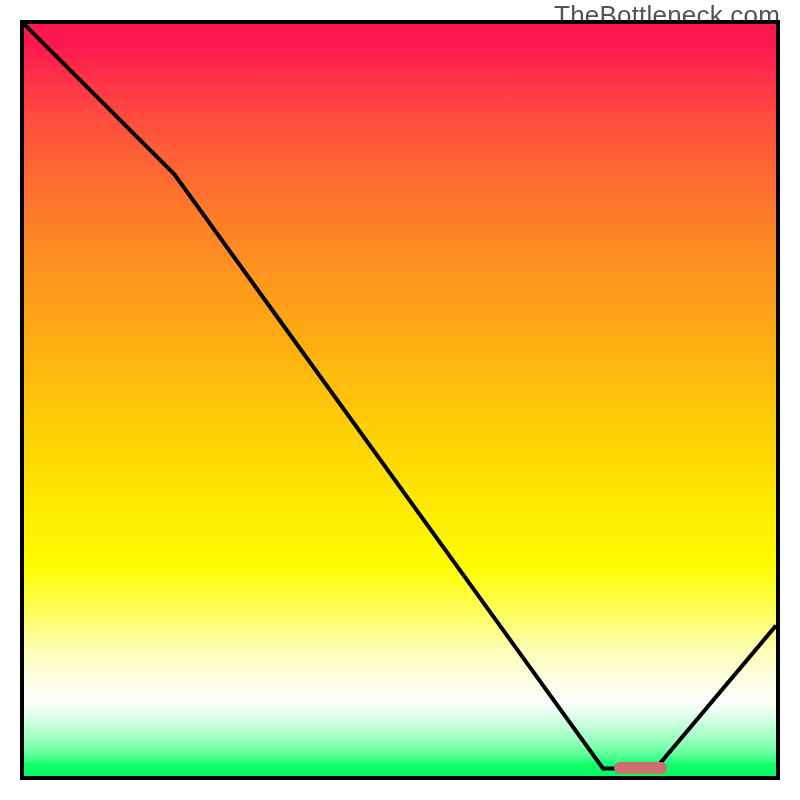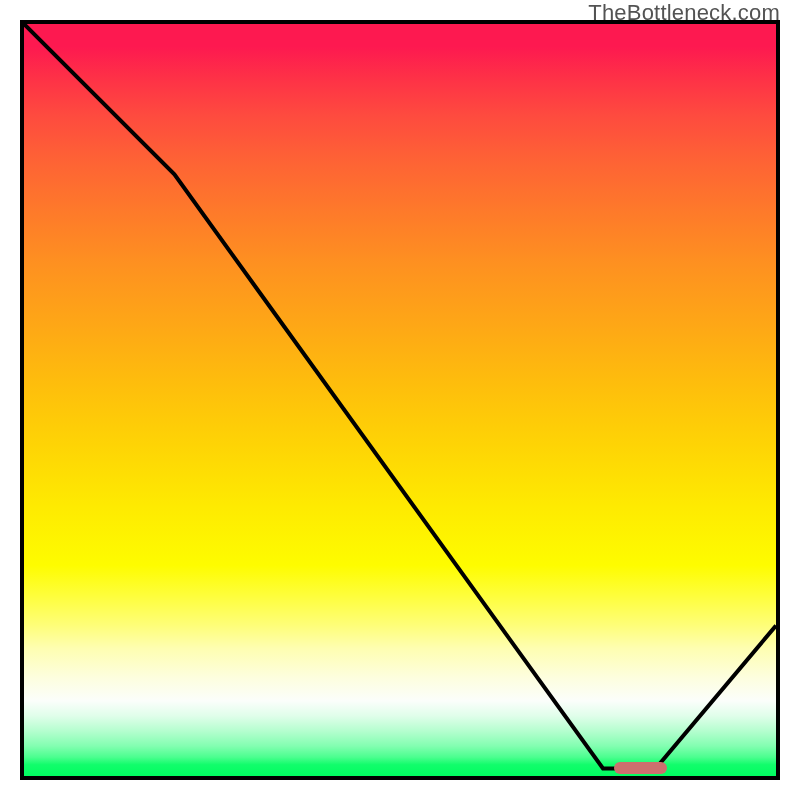--- a/index.html
+++ b/index.html
@@ -50,21 +50,21 @@
       #83feb1 96%,
       #4bfe8f 97.5%,
       #11fd6b 98.5%,
       #00fd60 100%
     );
   }
   .attribution {
     position: absolute;
     top: 0px;
     right: 20px;
-    font-size: 22px;
+    font-size: 26px;
     font-weight: 400;
     color: #535353;
     letter-spacing: 0.2px;
   }
   svg.curve {
     position: absolute;
     left: 0;
     top: 0;
     width: 100%;
     height: 100%;

